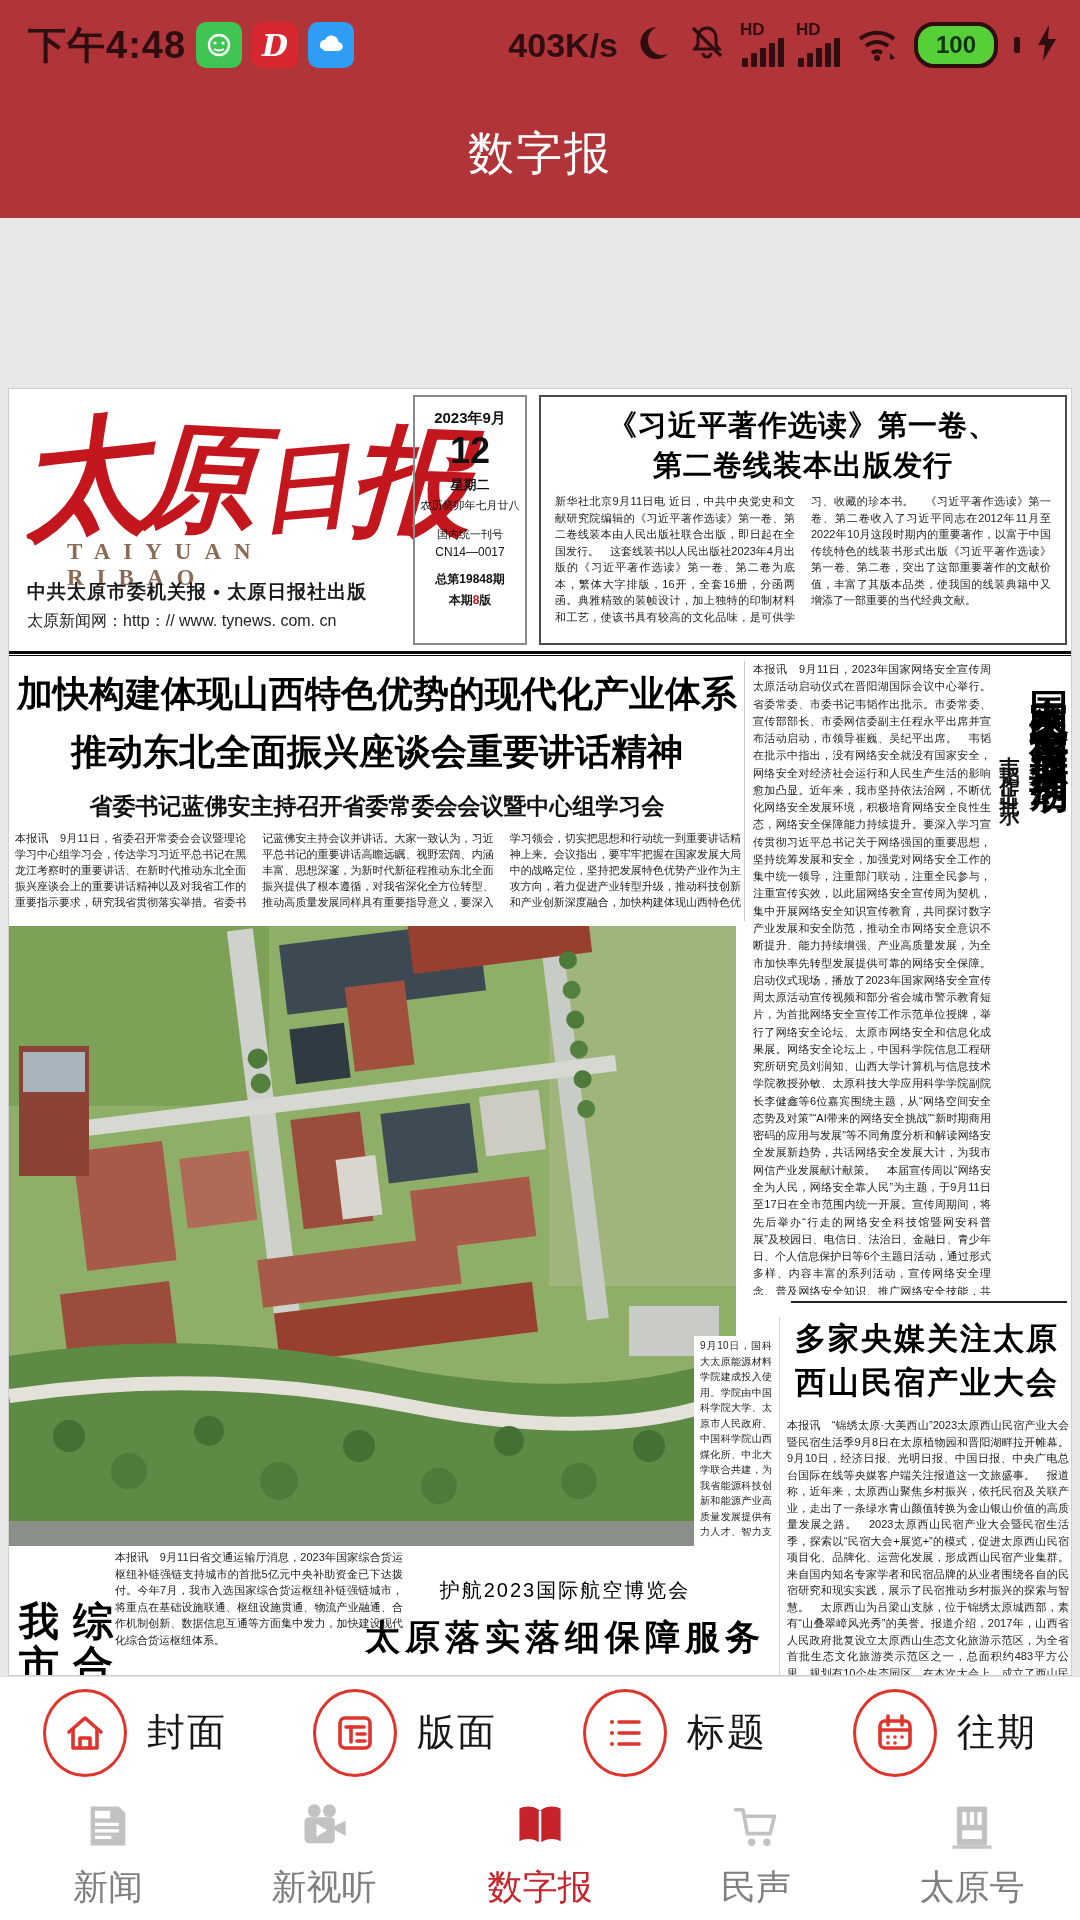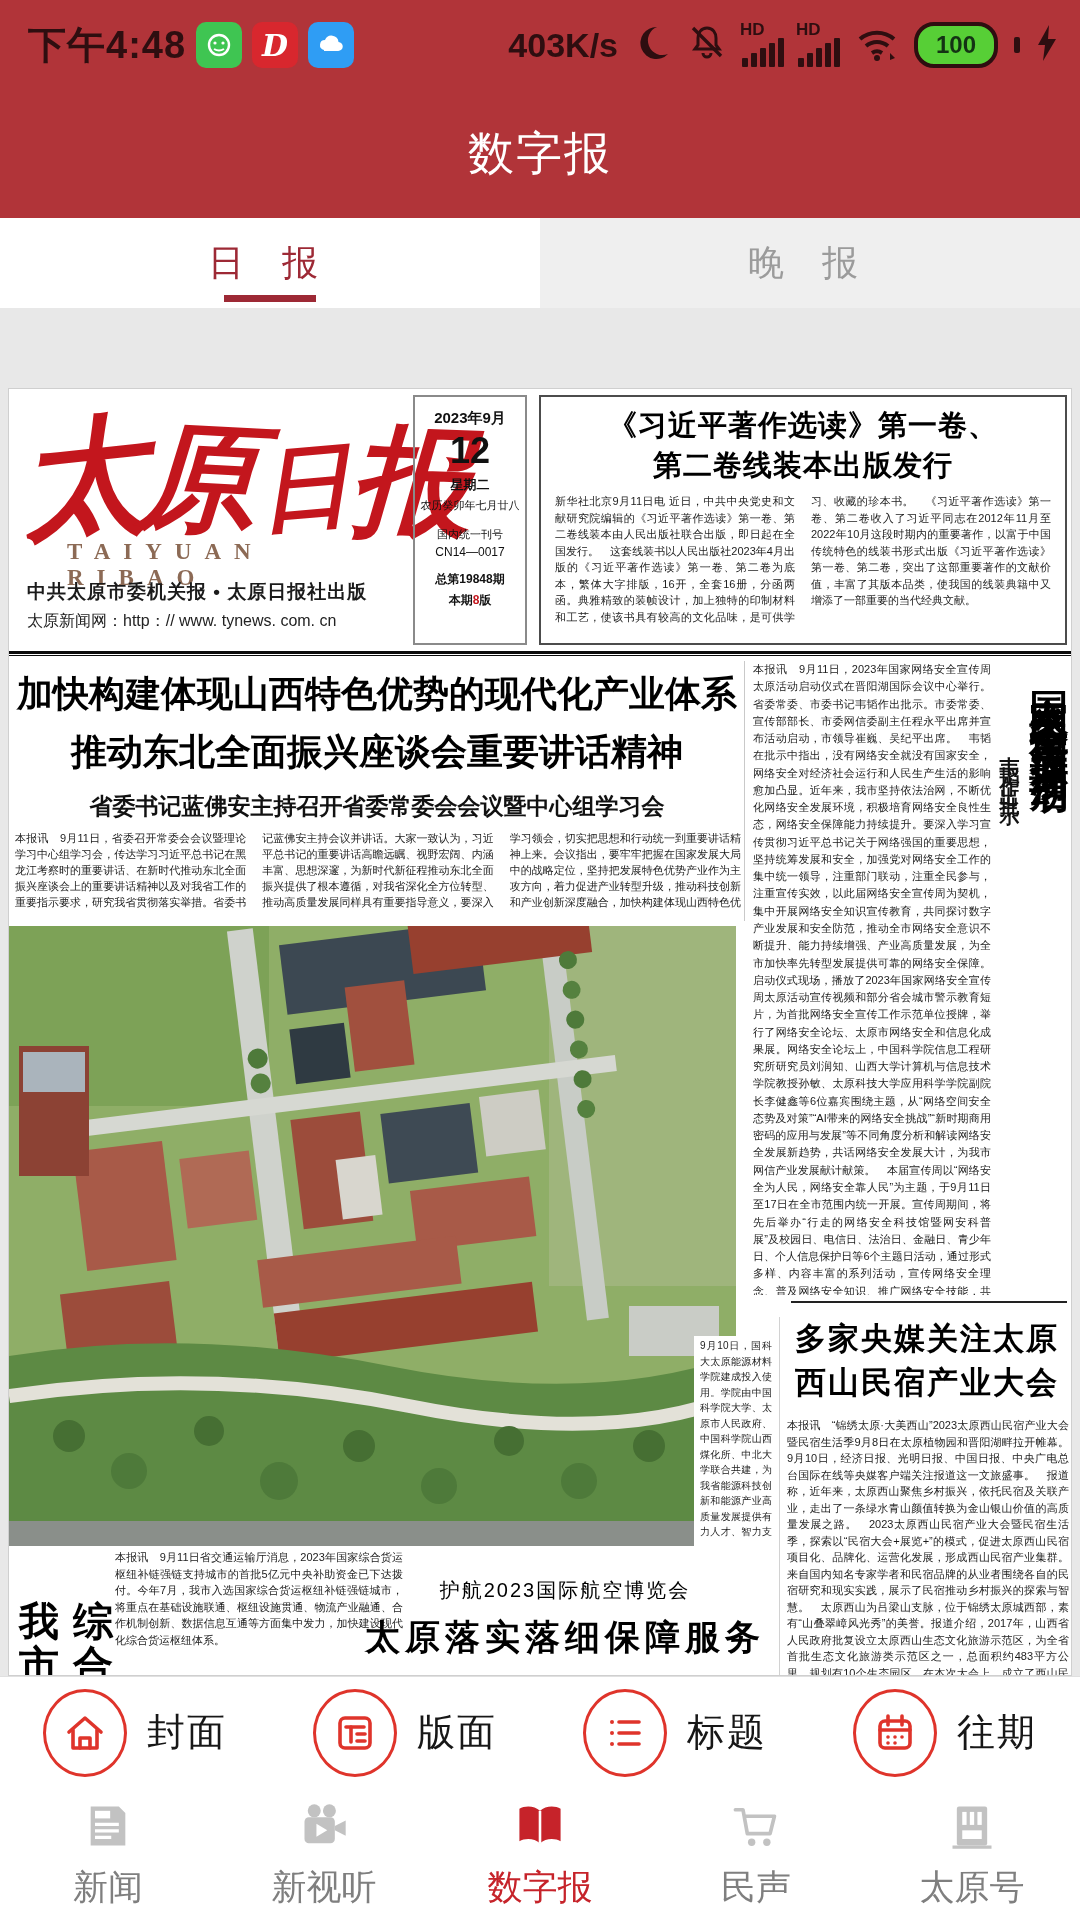--- a/index.html
+++ b/index.html
@@ -164,29 +164,20 @@
             <path d="M15 2L4 22h7l-2 16L22 16h-8z" fill="#2e0e10"></path>
           </svg>
       </span>
     </div>
   </div>
 
   <div class="abs app-header">
     <span class="app-title">数字报</span>
   </div>
 
-  <div class="abs tabs">
-    <div class="tab active">
-      <span>日 报</span>
-      <span class="tab-underline"></span>
-    </div>
-    <div class="tab inactive">
-      <span>晚 报</span>
-    </div>
-  </div>
 
   <div class="abs page">
 
     <div class="abs calli">
       <span class="c0">太</span>
       <span class="c1">原</span>
       <span class="c2">日</span>
       <span class="c3">报</span>
     </div>
     <div class="abs pinyin">TAIYUAN RIBAO</div>

